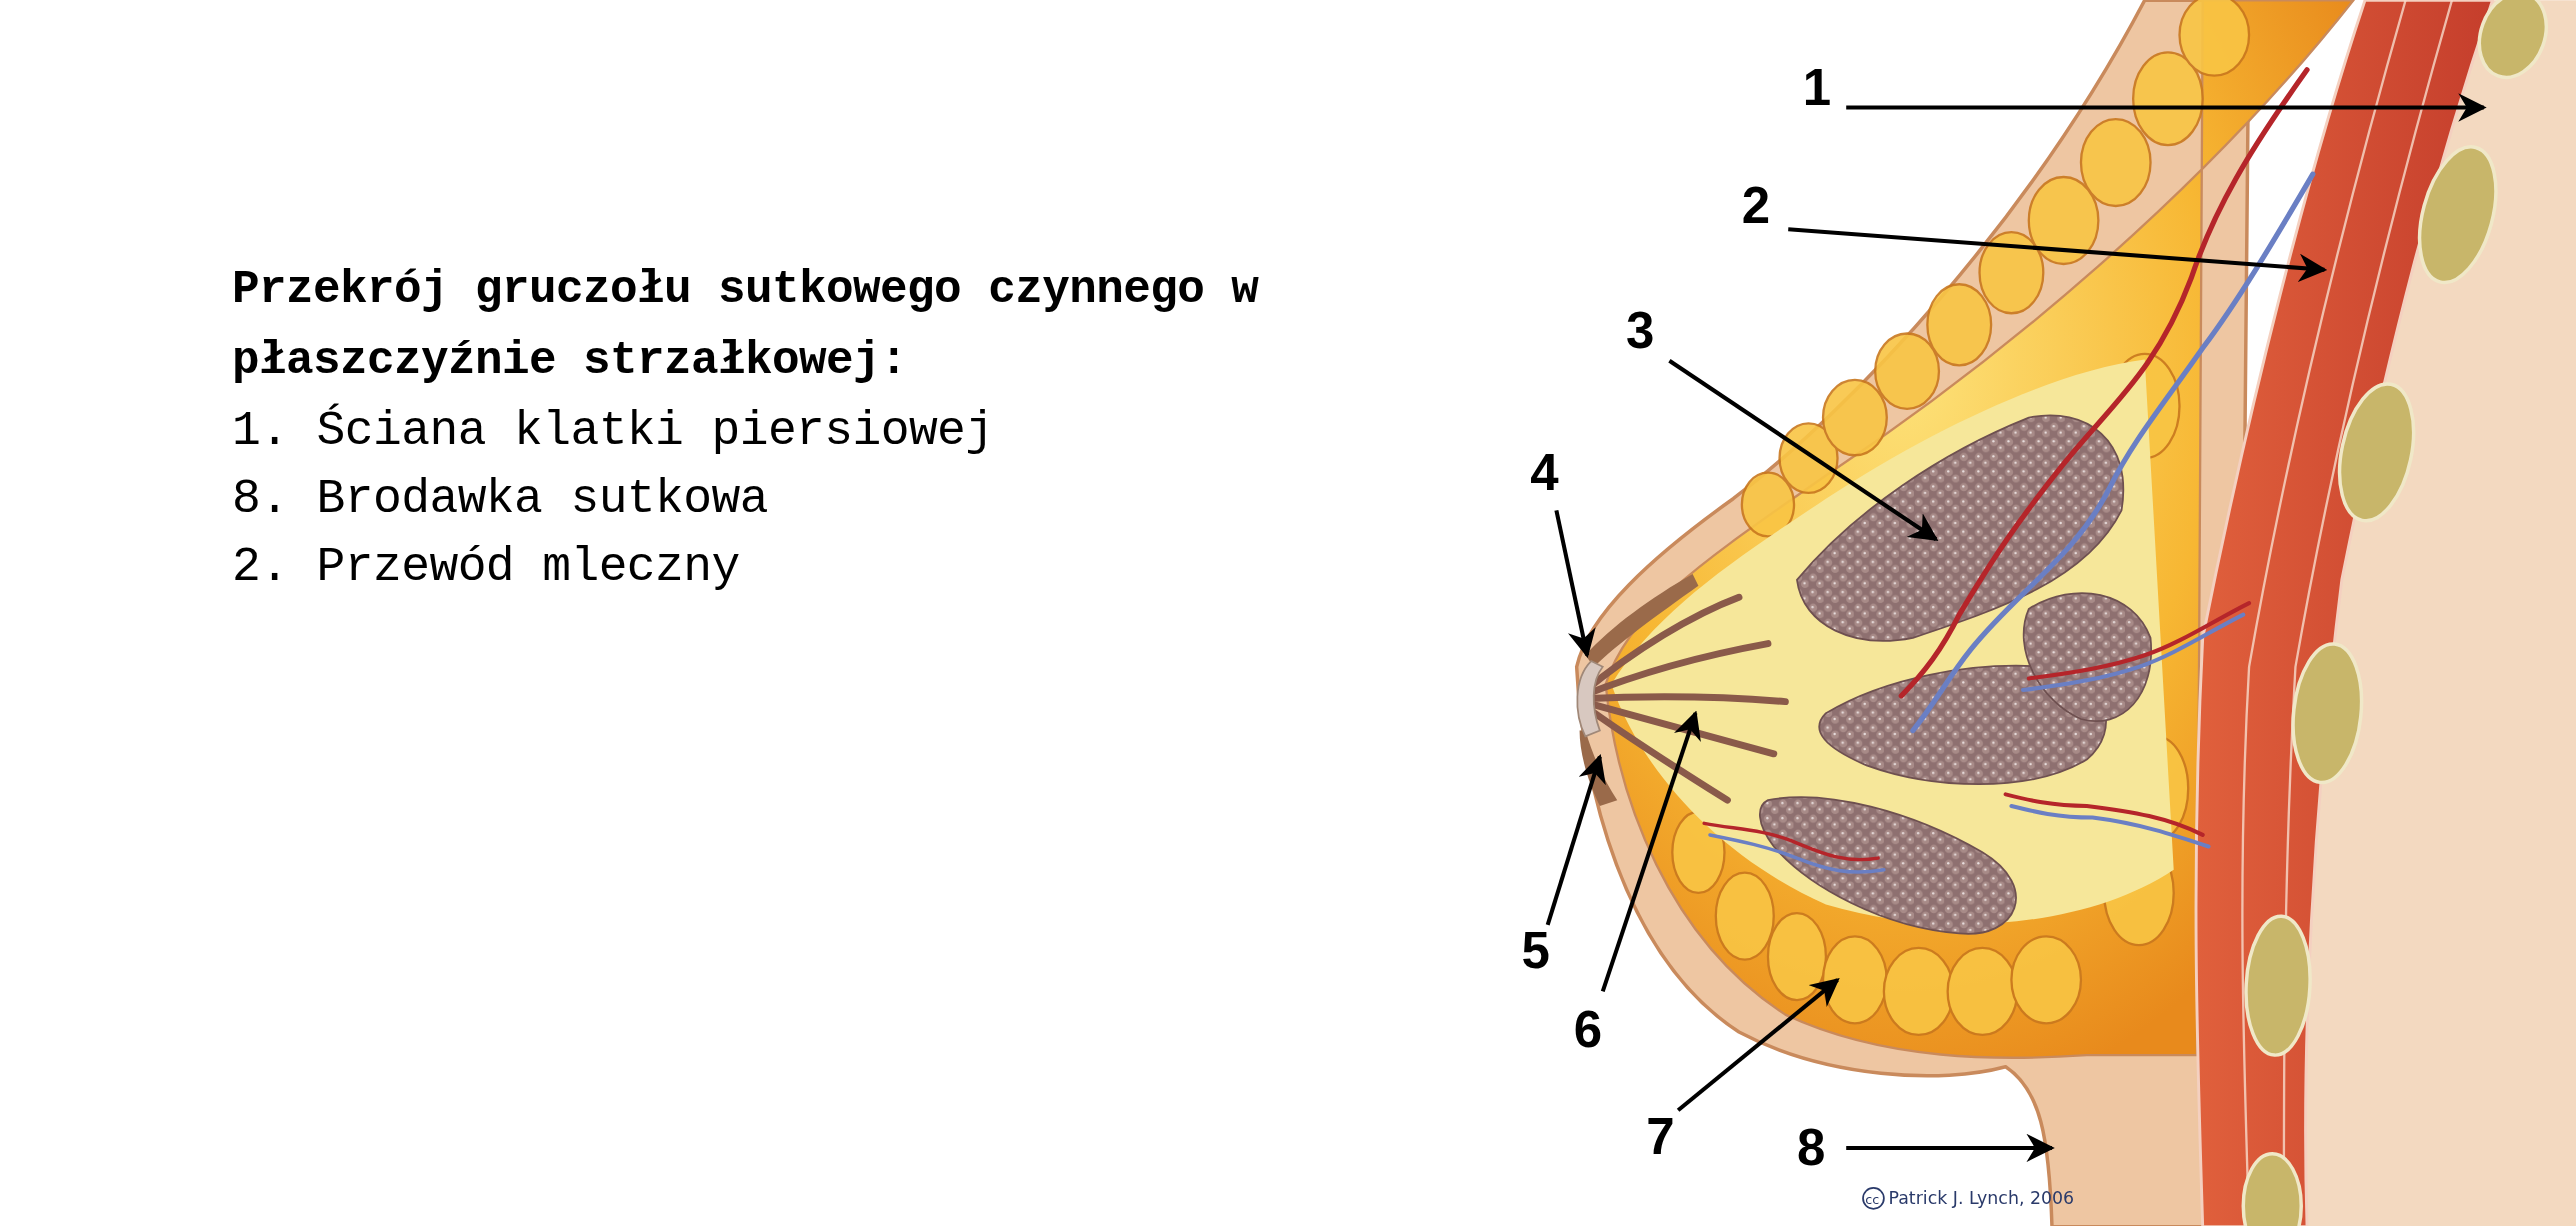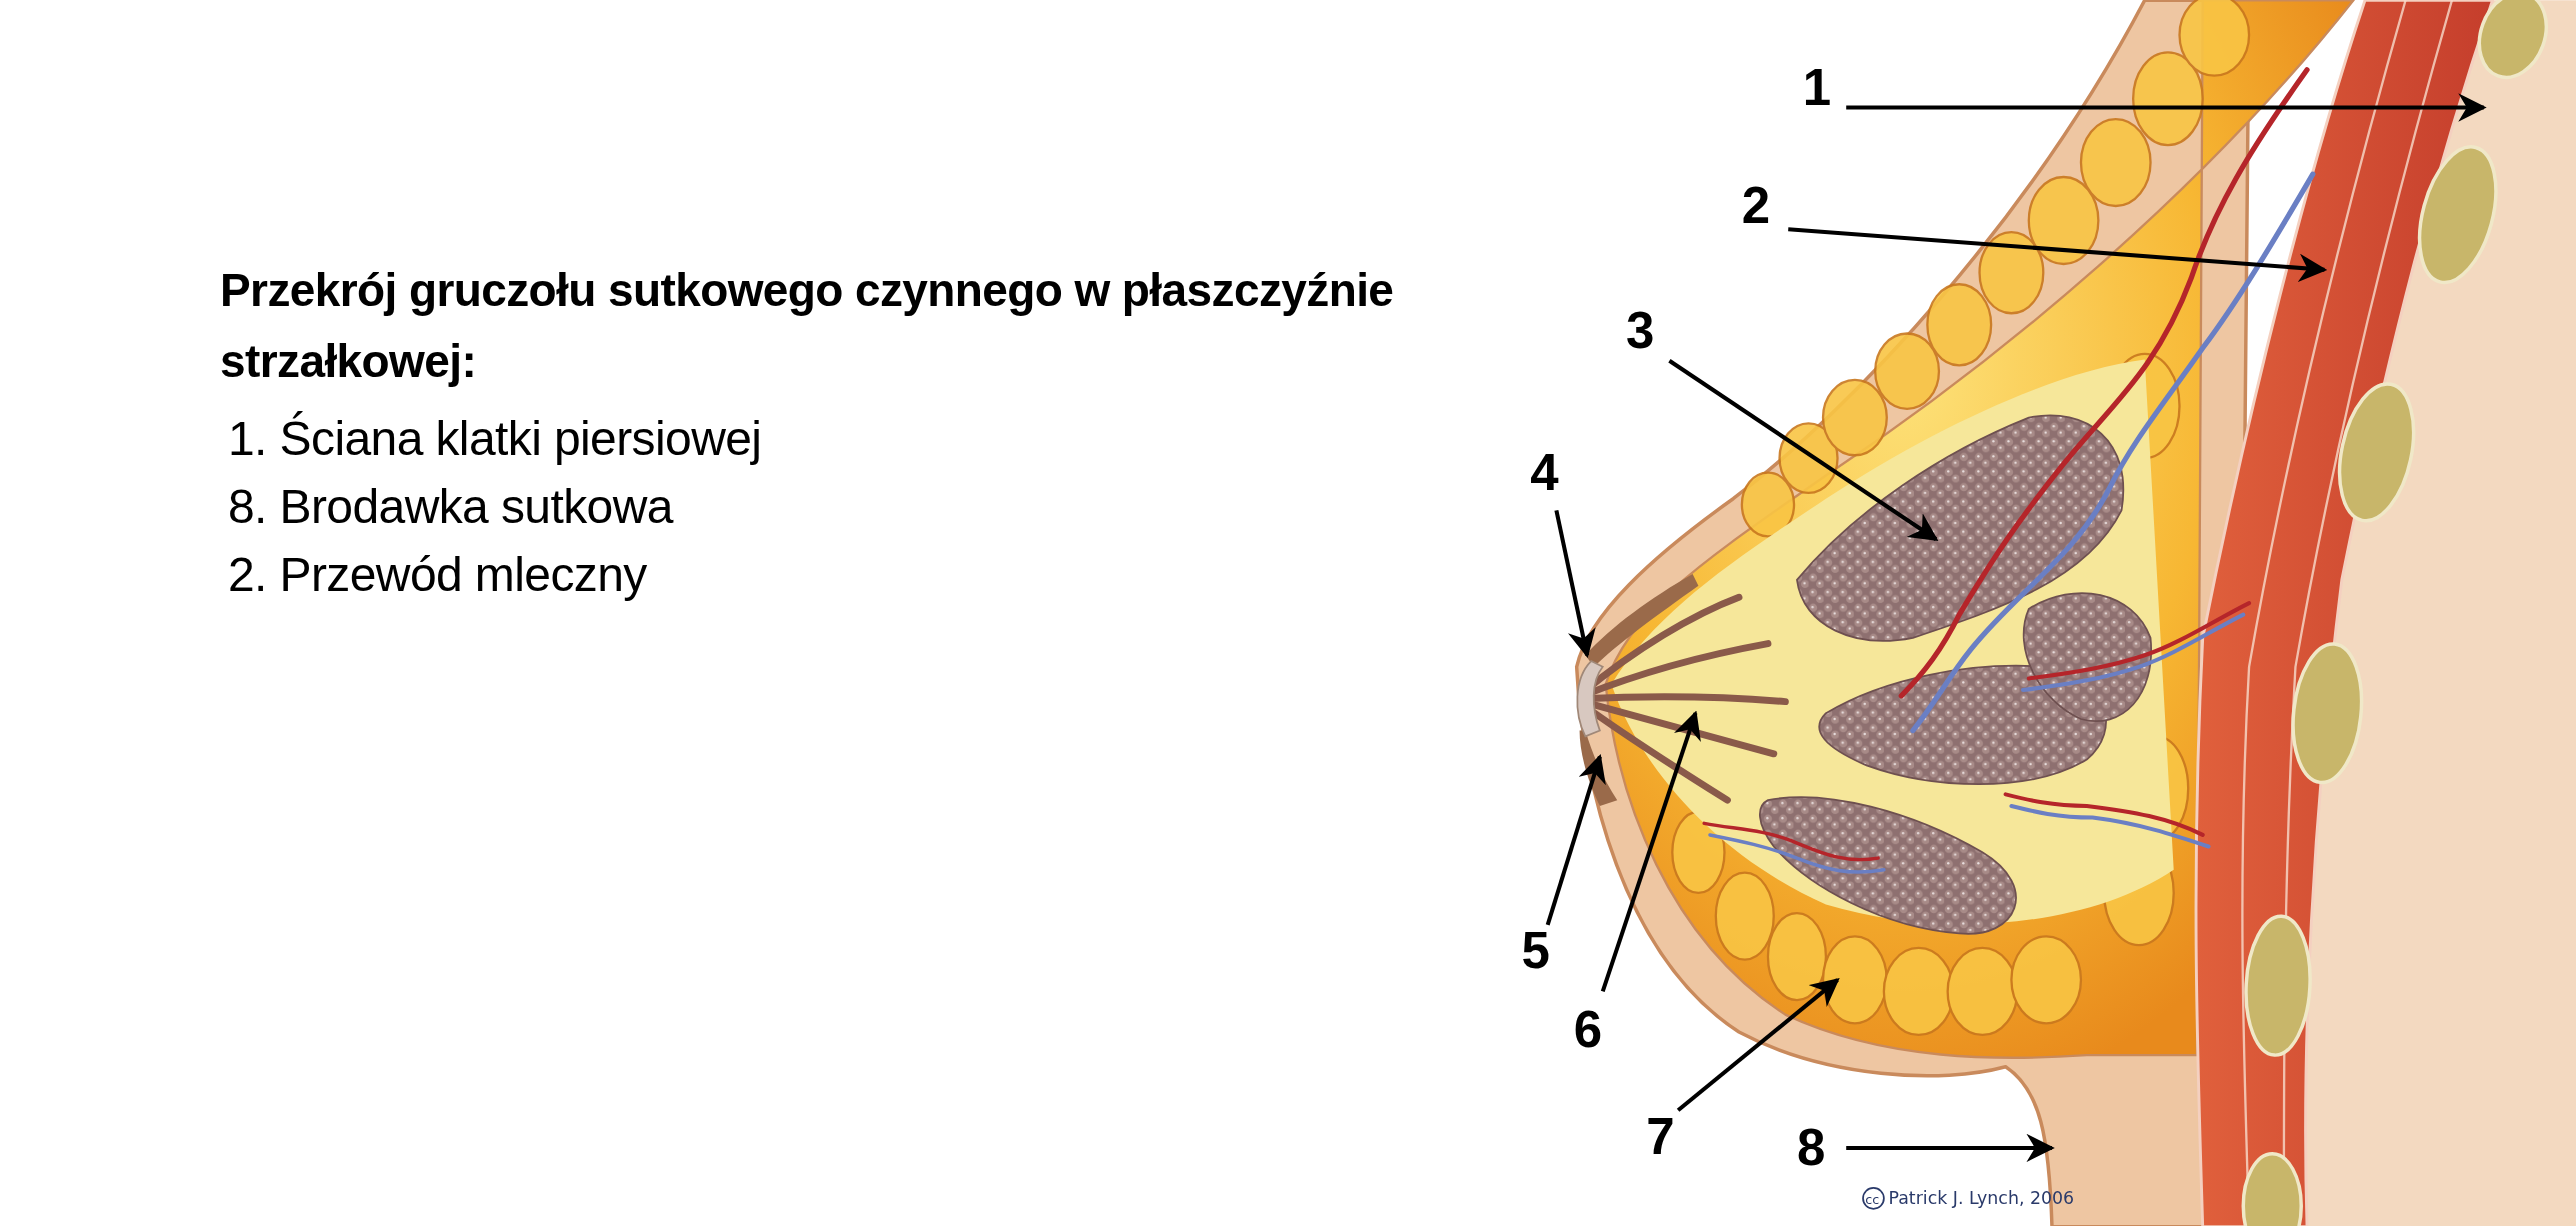--- a/index.html
+++ b/index.html
@@ -1,19 +1,19 @@
 <!DOCTYPE html>
 <html style="font-size:9.3px"><head>
 <meta charset="utf-8">
 <style>
   html, body { margin: 0; padding: 0; background: #ffffff; }
   body { width: 2576px; height: 1227px; position: relative; overflow: hidden; font-family: "Liberation Sans", sans-serif; }
-  .legend { position: absolute; left: 220px; top: 255px; width: 1275px; color: #000; font-family: Liberation Sans, sans-serif; }
+  .legend { position: absolute; left: 232px; top: 255px; width: 1275px; color: #000; font-family: Liberation Mono, monospace; }
   .legend-title { font-weight: bold; font-size: 46px; line-height: 71px; margin: 0; letter-spacing: -0.6px; }
-  .legend-list { list-style: none; padding: 0; margin: 8px; }
+  .legend-list { list-style: none; padding: 0; margin: 0; }
   .legend-item { font-size: 48px; line-height: 68px; letter-spacing: -0.6px; }
   .figure { position: absolute; left: 0; top: 0; width: 2576px; height: 1227px; }
   .callout-num { font-family: "Liberation Sans", sans-serif; font-weight: bold; font-size: 88px; fill: #000; }
   .credit { font-family: "DejaVu Sans", sans-serif; font-size: 30px; fill: #2a3a6a; }
 </style>
 </head>
 <body>
 
 <div class="legend">
   <p class="legend-title">Przekrój gruczołu sutkowego czynnego w płaszczyźnie strzałkowej:</p>

